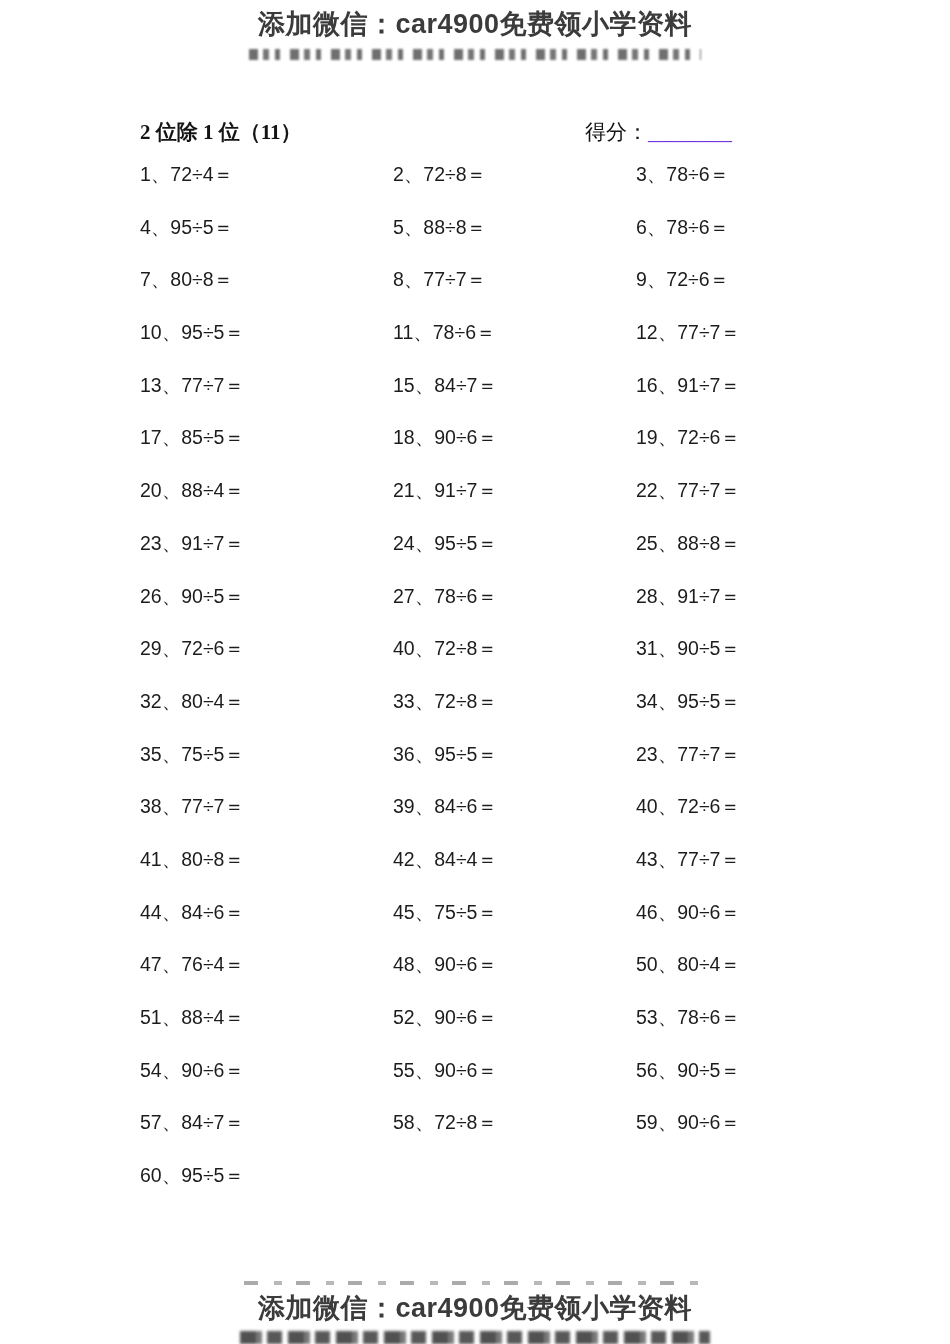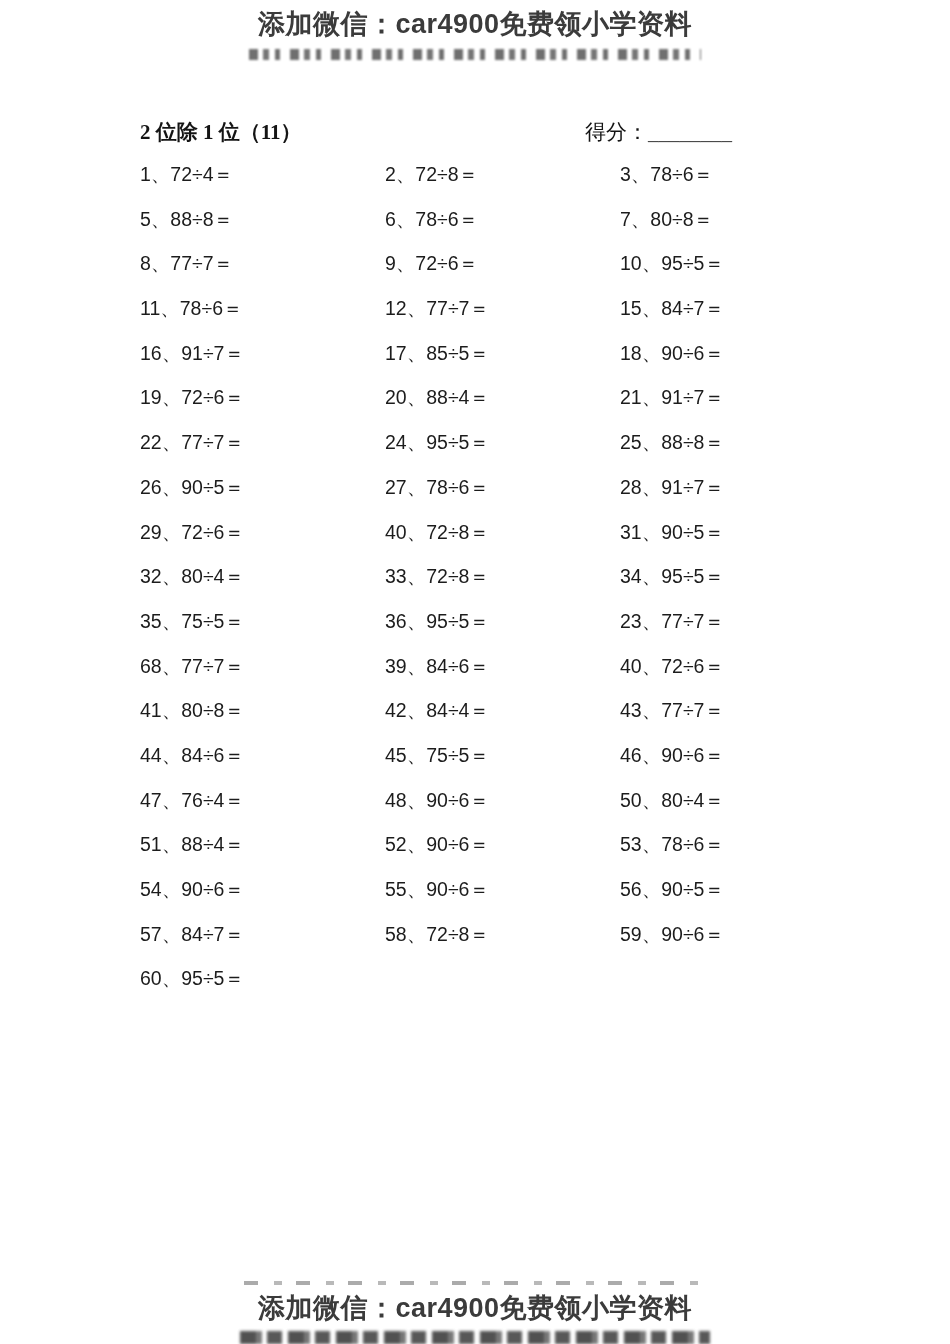--- a/index.html
+++ b/index.html
@@ -69,27 +69,28 @@
     color:#141414;
     white-space:nowrap;
   }
   .score {
     position:absolute; left:445px; top:0;
     font-family:"Liberation Serif", serif;
     font-size:21px;
     color:#141414;
     white-space:nowrap;
   }
-  .score-blank { letter-spacing:0px; color:#404040; }
+  .score-blank { letter-spacing:0px; color:#6d28d9; }
   .problems {
     position:absolute;
     left:140px; top:162px;
     display:grid;
     grid-template-columns:245px 235px auto;
     grid-auto-rows:44.7px;
+    gap:8px;
   }
   .problem {
     font-size:19.5px;
     line-height:24px;
     color:#1c1c1c;
     white-space:nowrap;
   }
 </style>
 </head>
 <body>
@@ -102,51 +103,54 @@
 
   <div class="title-row">
     <div class="worksheet-title">2 位除 1 位（11）</div>
     <div class="score"><span>得分：</span><span class="score-blank">________</span></div>
   </div>
 
   <div class="problems">
       <div class="problem"><span>1、</span><span>72÷4＝</span></div>
       <div class="problem"><span>2、</span><span>72÷8＝</span></div>
       <div class="problem"><span>3、</span><span>78÷6＝</span></div>
+      <div class="problem"><span>4、</span><span>95÷5＝</span></div>
       <div class="problem"><span>5、</span><span>88÷8＝</span></div>
       <div class="problem"><span>6、</span><span>78÷6＝</span></div>
       <div class="problem"><span>7、</span><span>80÷8＝</span></div>
       <div class="problem"><span>8、</span><span>77÷7＝</span></div>
       <div class="problem"><span>9、</span><span>72÷6＝</span></div>
       <div class="problem"><span>10、</span><span>95÷5＝</span></div>
       <div class="problem"><span>11、</span><span>78÷6＝</span></div>
       <div class="problem"><span>12、</span><span>77÷7＝</span></div>
+      <div class="problem"><span>13、</span><span>77÷7＝</span></div>
       <div class="problem"><span>15、</span><span>84÷7＝</span></div>
       <div class="problem"><span>16、</span><span>91÷7＝</span></div>
       <div class="problem"><span>17、</span><span>85÷5＝</span></div>
       <div class="problem"><span>18、</span><span>90÷6＝</span></div>
       <div class="problem"><span>19、</span><span>72÷6＝</span></div>
       <div class="problem"><span>20、</span><span>88÷4＝</span></div>
       <div class="problem"><span>21、</span><span>91÷7＝</span></div>
       <div class="problem"><span>22、</span><span>77÷7＝</span></div>
+      <div class="problem"><span>23、</span><span>91÷7＝</span></div>
       <div class="problem"><span>24、</span><span>95÷5＝</span></div>
       <div class="problem"><span>25、</span><span>88÷8＝</span></div>
       <div class="problem"><span>26、</span><span>90÷5＝</span></div>
       <div class="problem"><span>27、</span><span>78÷6＝</span></div>
       <div class="problem"><span>28、</span><span>91÷7＝</span></div>
       <div class="problem"><span>29、</span><span>72÷6＝</span></div>
       <div class="problem"><span>40、</span><span>72÷8＝</span></div>
       <div class="problem"><span>31、</span><span>90÷5＝</span></div>
       <div class="problem"><span>32、</span><span>80÷4＝</span></div>
       <div class="problem"><span>33、</span><span>72÷8＝</span></div>
       <div class="problem"><span>34、</span><span>95÷5＝</span></div>
       <div class="problem"><span>35、</span><span>75÷5＝</span></div>
       <div class="problem"><span>36、</span><span>95÷5＝</span></div>
       <div class="problem"><span>23、</span><span>77÷7＝</span></div>
-      <div class="problem"><span>68、</span><span>77÷7＝</span></div>
+      <div class="problem"><span>38、</span><span>77÷7＝</span></div>
       <div class="problem"><span>39、</span><span>84÷6＝</span></div>
       <div class="problem"><span>40、</span><span>72÷6＝</span></div>
       <div class="problem"><span>41、</span><span>80÷8＝</span></div>
       <div class="problem"><span>42、</span><span>84÷4＝</span></div>
       <div class="problem"><span>43、</span><span>77÷7＝</span></div>
       <div class="problem"><span>44、</span><span>84÷6＝</span></div>
       <div class="problem"><span>45、</span><span>75÷5＝</span></div>
       <div class="problem"><span>46、</span><span>90÷6＝</span></div>
       <div class="problem"><span>47、</span><span>76÷4＝</span></div>
       <div class="problem"><span>48、</span><span>90÷6＝</span></div>

